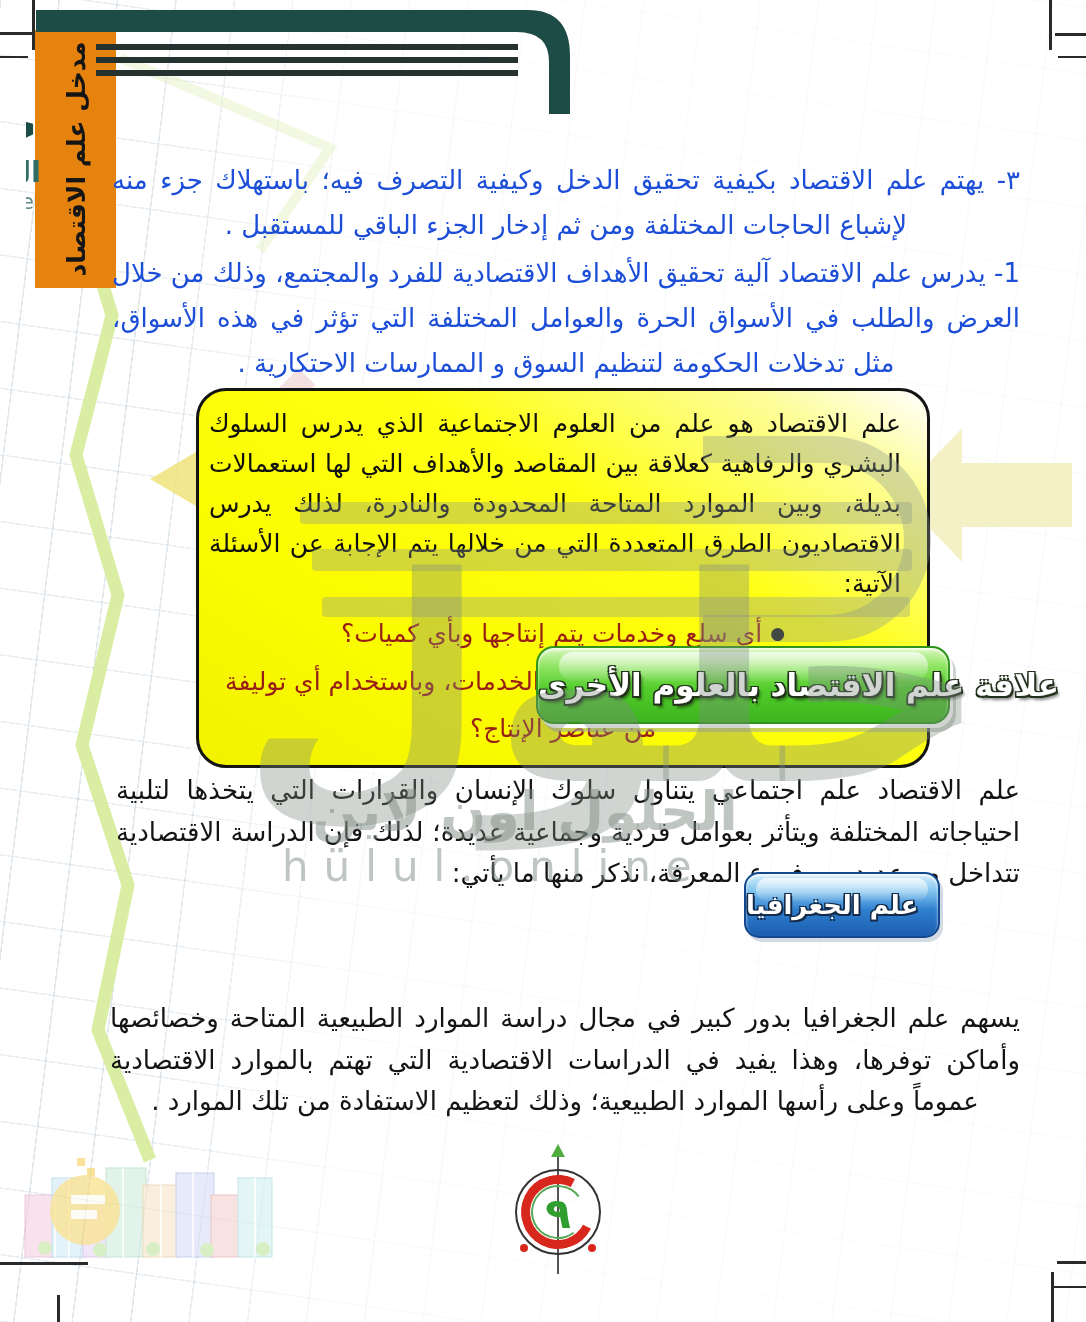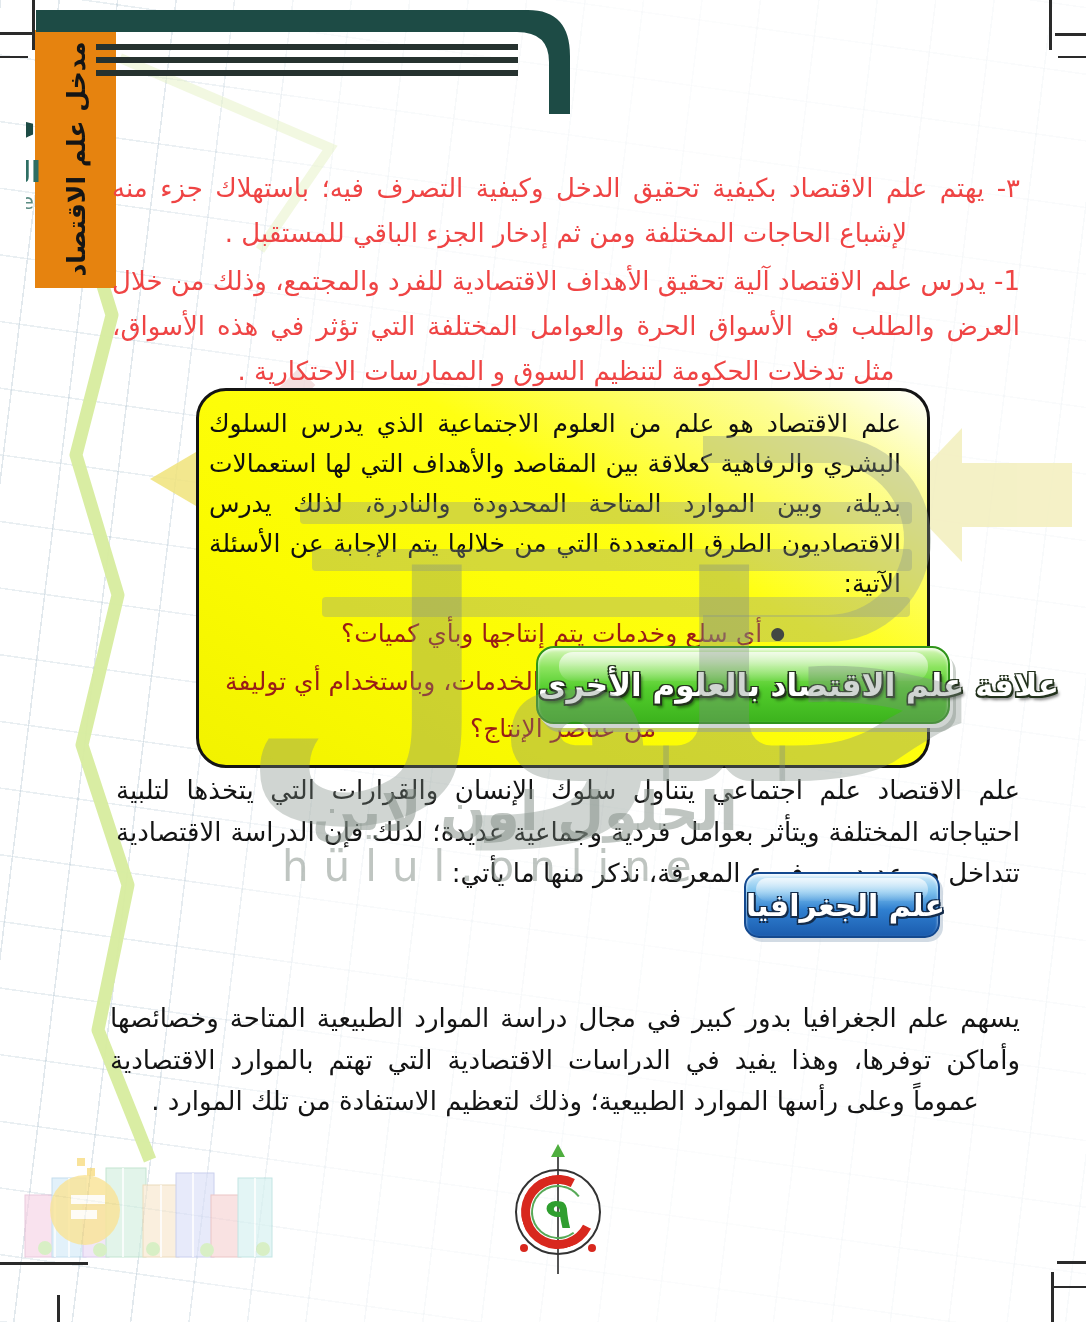--- a/index.html
+++ b/index.html
@@ -31,21 +31,21 @@
     transform:translate(-50%,-50%) rotate(-90deg);
     font-size:25px;font-weight:bold;color:#151515;white-space:nowrap;
     direction:rtl;
   }
   
   .top-logo{position:absolute;left:26px;top:0;width:560px;height:215px;z-index:3;}
   
   .rtl{direction:rtl;unicode-bidi:embed;}
   .points{
     position:absolute;left:112px;top:158px;width:908px;z-index:4;
-    font-size:26px;line-height:1.72;color:#ef4444;margin-top:8px;
+    font-size:26px;line-height:1.72;color:#1d4ed8;
   }
   .points p{margin:0 0 4px 0;text-align:justify;text-align-last:center;}
   .defbox{
     position:absolute;left:196px;top:388px;width:734px;z-index:4;
     box-sizing:border-box;border:3px solid #141414;border-radius:30px;
     padding:13px 26px 12px 10px;
     background:linear-gradient(211deg,#ffffff 0%,#fdfd9a 13%,#ffff12 38%,#fbfb00 70%,#f2f200 100%);
   }
   .defbox .lead{margin:0;font-size:25px;line-height:1.6;color:#101010;
     text-align:justify;text-align-last:right;}
@@ -78,21 +78,21 @@
     border:2px solid #2f941a;
     box-shadow:3px 4px 0 #ffffff,6px 8px 0 rgba(160,172,160,.55),inset 0 2px 3px rgba(255,255,255,.8);
   }
   .banner.green span{font-size:31px;}
   .banner.blue{
     left:744px;top:872px;width:192px;height:62px;border-radius:15px;
     background:linear-gradient(180deg,#d6eefb 0%,#7fc3ee 28%,#2f7fd0 58%,#1b5cae 100%);
     border:2px solid #14498f;
     box-shadow:3px 4px 0 rgba(180,195,210,.6),inset 0 2px 3px rgba(255,255,255,.8);
   }
-  .banner.blue span{font-size:30px;text-shadow:2px 2px 0 #142c4a,-1.5px -1.5px 0 #142c4a,1.5px -1.5px 0 #142c4a,-1.5px 1.5px 0 #142c4a;}
+  .banner.blue span{font-size:26px;text-shadow:2px 2px 0 #142c4a,-1.5px -1.5px 0 #142c4a,1.5px -1.5px 0 #142c4a,-1.5px 1.5px 0 #142c4a;}
   
   .wm{position:absolute;z-index:5;pointer-events:none;}
   .wm-big{
     left:240px;top:540px;font-size:285px;line-height:1;font-weight:bold;
     color:rgba(125,138,130,.36);white-space:nowrap;
   }
   .wm-bar{background:rgba(140,152,142,.36);border-radius:4px;}
   .wm-curve{
     left:703px;top:436px;width:228px;height:206px;box-sizing:border-box;
     border:27px solid rgba(140,152,142,.36);border-left:0;

